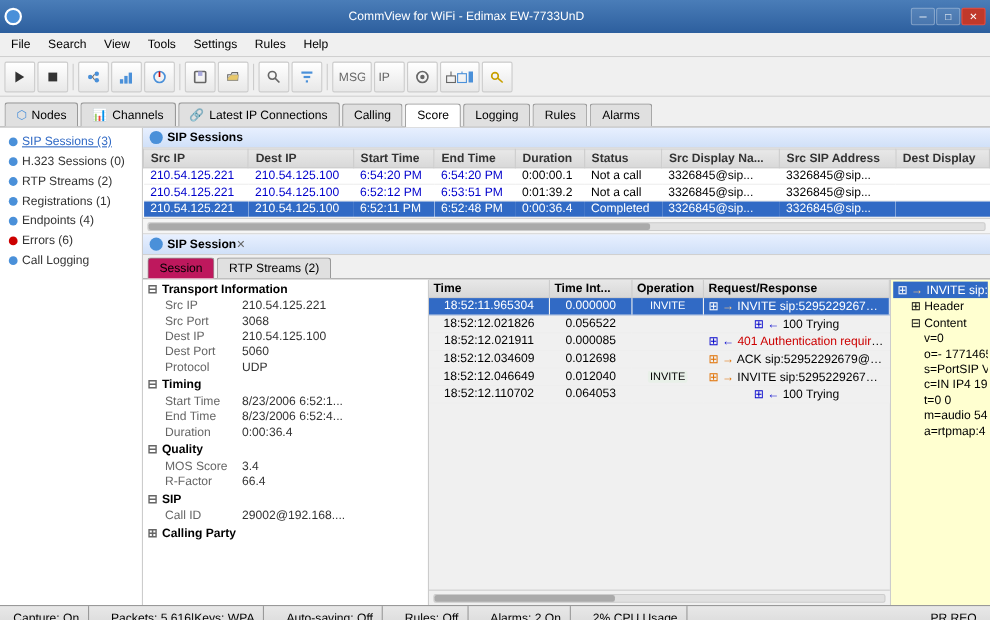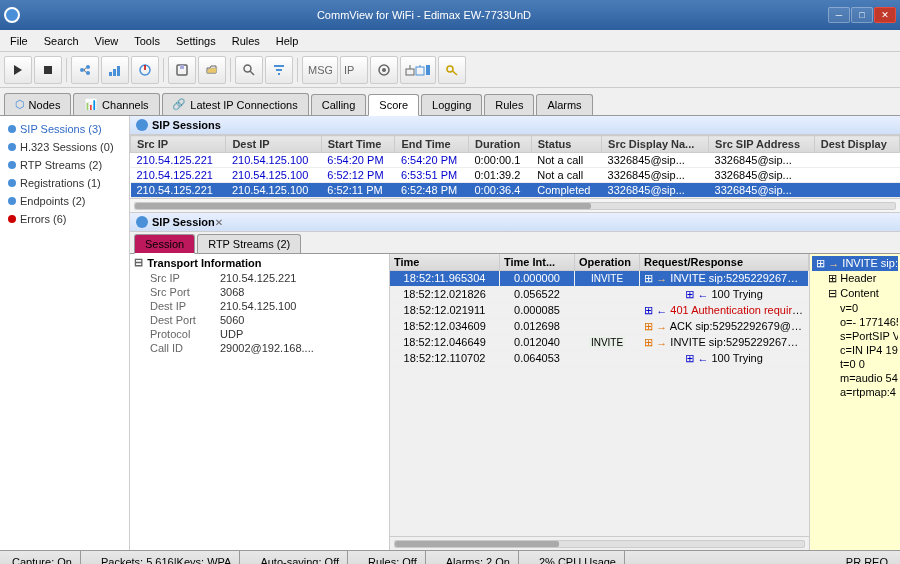--- a/index.html
+++ b/index.html
@@ -26,21 +26,21 @@
     .tabbar { background: #f0f0f0; height: 28px; display: flex; align-items: flex-end; padding: 0 4px; border-bottom: 1px solid #999; }
     .tab { padding: 4px 10px; border: 1px solid #999; border-bottom: none; background: #e0e0e0; cursor: pointer; margin-right: 2px; border-radius: 3px 3px 0 0; display: flex; align-items: center; gap: 4px; font-size: 11px; }
     .tab.active { background: #fff; border-bottom: 1px solid #fff; margin-bottom: -1px; z-index: 1; }
     
     
     .main-content { display: flex; height: calc(564px - 22px - 22px - 36px - 28px - 22px); }
     
     
     .sidebar { width: 130px; background: #fff; border-right: 1px solid #ccc; padding: 4px 0; }
     .sidebar-item { padding: 3px 8px; cursor: pointer; display: flex; align-items: center; gap: 4px; color: #333; }
-    .sidebar-item.active { color: #316ac5; }
+    .sidebar-item.active { color: #316ac5; text-decoration: underline; }
     .sidebar-dot { width: 8px; height: 8px; border-radius: 50%; background: #4a90d9; flex-shrink: 0; }
     
     
     .right-panel { flex: 1; display: flex; flex-direction: column; overflow: hidden; }
     
     
     .sessions-panel { background: #fff; border-bottom: 1px solid #ccc; }
     .panel-header { background: linear-gradient(to bottom, #e8f0ff, #d0e0f8); padding: 3px 6px; border-bottom: 1px solid #ccc; display: flex; align-items: center; gap: 4px; font-weight: bold; }
     .panel-header-icon { width: 12px; height: 12px; background: #4a90d9; border-radius: 50%; }
     
@@ -266,25 +266,29 @@
     <div class="sidebar-item">
       <div class="sidebar-dot"></div>
       <span>RTP Streams (2)</span>
     </div>
     <div class="sidebar-item">
       <div class="sidebar-dot"></div>
       <span>Registrations (1)</span>
     </div>
     <div class="sidebar-item">
       <div class="sidebar-dot"></div>
-      <span>Endpoints (2)</span>
+      <span>Endpoints (4)</span>
     </div>
     <div class="sidebar-item">
       <div class="sidebar-dot" style="background:#cc0000;"></div>
       <span>Errors (6)</span>
+    </div>
+    <div class="sidebar-item">
+      <div class="sidebar-dot"></div>
+      <span>Call Logging</span>
     </div>
   </div>
 
   <div class="right-panel">
 
     <div class="sessions-panel">
       <div class="panel-header">
         <div class="panel-header-icon"></div>
         <span>SIP Sessions</span>
       </div>
@@ -385,29 +389,71 @@
             <div class="info-row">
               <span class="info-label">Dest Port</span>
               <span class="info-value">5060</span>
             </div>
             <div class="info-row">
               <span class="info-label">Protocol</span>
               <span class="info-value">UDP</span>
             </div>
           </div>
 
-
-
           <div class="info-section">
+            <div class="info-section-header">
+              <span class="minus-box"></span>
+              <strong>Timing</strong>
+            </div>
+            <div class="info-row">
+              <span class="info-label">Start Time</span>
+              <span class="info-value">8/23/2006 6:52:1...</span>
+            </div>
+            <div class="info-row">
+              <span class="info-label">End Time</span>
+              <span class="info-value">8/23/2006 6:52:4...</span>
+            </div>
+            <div class="info-row">
+              <span class="info-label">Duration</span>
+              <span class="info-value">0:00:36.4</span>
+            </div>
+          </div>
+
+          <div class="info-section">
+            <div class="info-section-header">
+              <span class="minus-box"></span>
+              <strong>Quality</strong>
+            </div>
+            <div class="info-row">
+              <span class="info-label">MOS Score</span>
+              <span class="info-value">3.4</span>
+            </div>
+            <div class="info-row">
+              <span class="info-label">R-Factor</span>
+              <span class="info-value">66.4</span>
+            </div>
+          </div>
+
+          <div class="info-section">
+            <div class="info-section-header">
+              <span class="minus-box"></span>
+              <strong>SIP</strong>
+            </div>
             <div class="info-row">
               <span class="info-label">Call ID</span>
               <span class="info-value">29002@192.168....</span>
             </div>
           </div>
 
+          <div class="info-section">
+            <div class="info-section-header">
+              <span class="plus-box"></span>
+              <strong>Calling Party</strong>
+            </div>
+          </div>
         </div>
 
         <div class="packet-panel">
           <div class="packet-detail-split" style="height:100%">
 
             <div class="pkt-list-area">
               <div class="packet-table-header">
                 <div class="packet-col-header">Time</div>
                 <div class="packet-col-header">Time Int...</div>
                 <div class="packet-col-header">Operation</div>

